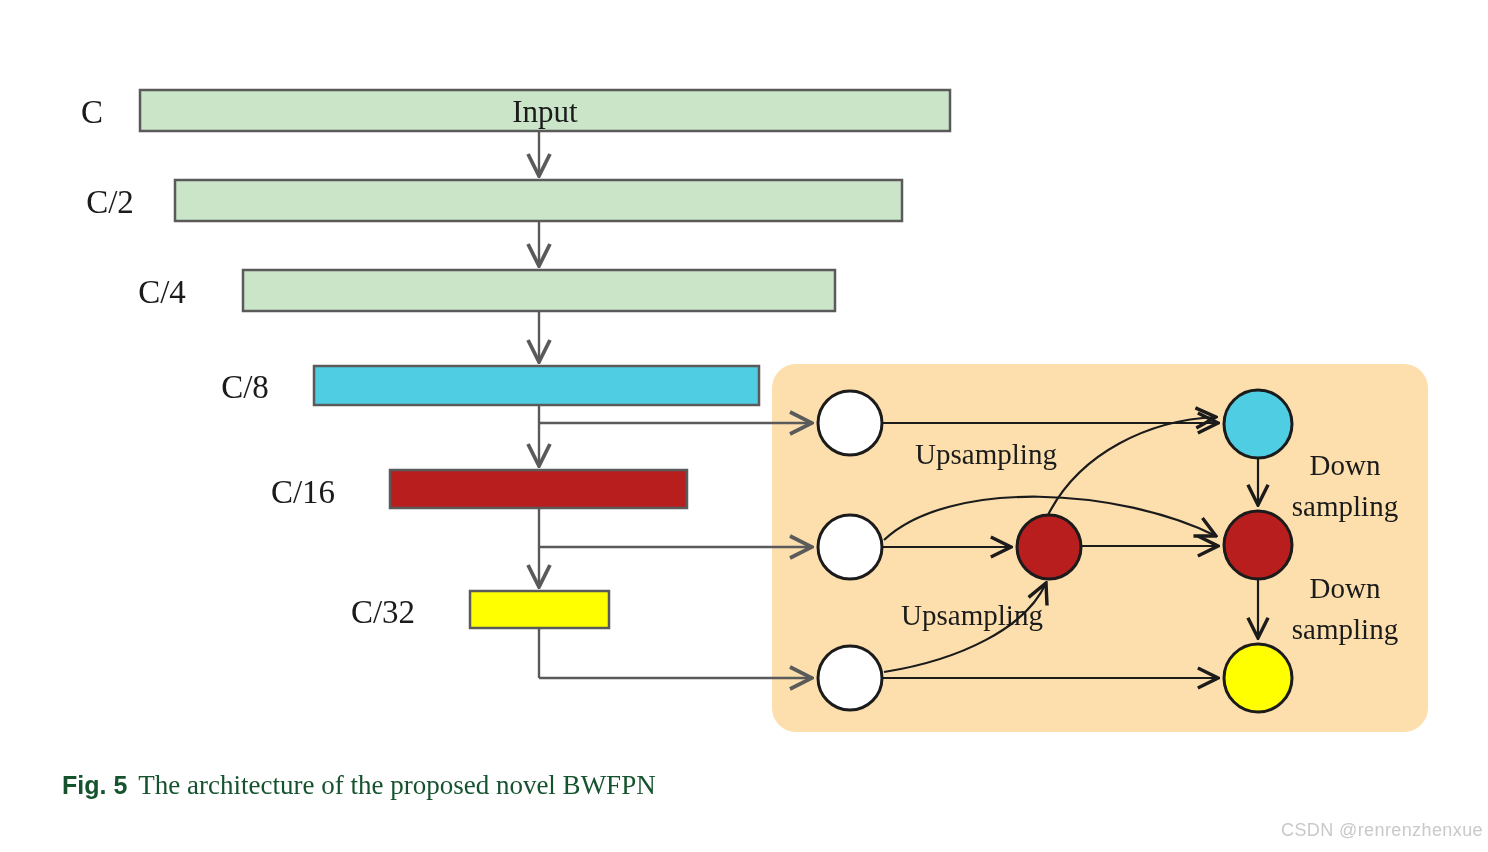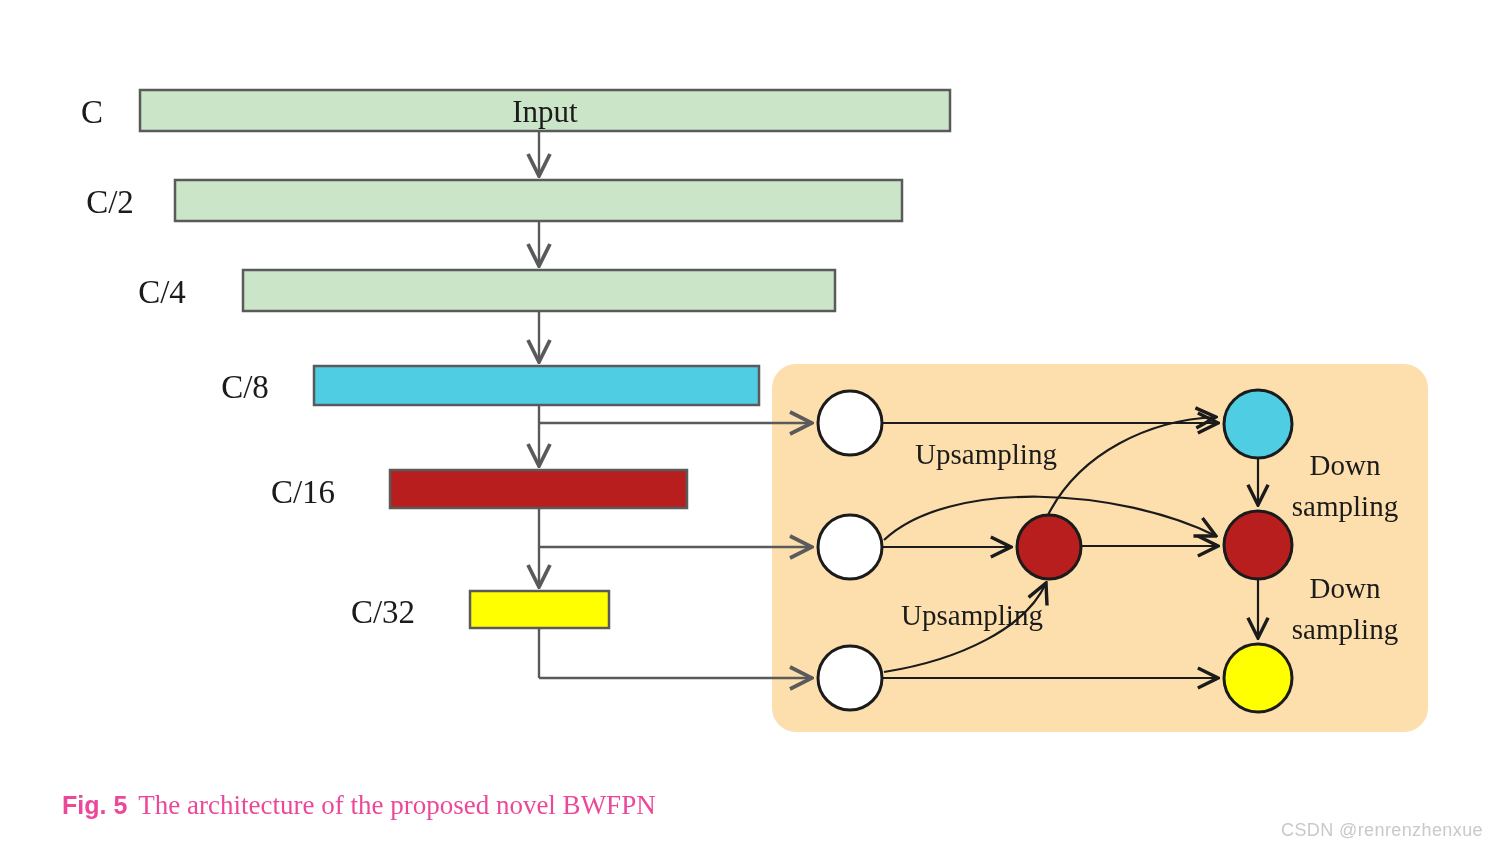--- a/index.html
+++ b/index.html
@@ -62,23 +62,22 @@
     stroke: #1b1b1b;
     stroke-width: 2.2;
     fill: none;
   }
   .caption {
     position: absolute;
     left: 62px;
     top: 770px;
     font-family: "Liberation Serif", "DejaVu Serif", serif;
     font-size: 27px;
-    color: #ec4899;
+    color: #14532d;
     white-space: nowrap;
-    margin-top: 20px;
   }
   .caption .fig-no {
     font-family: "Liberation Sans", "DejaVu Sans", sans-serif;
     font-weight: bold;
     font-size: 25px;
     margin-right: 11px;
   }
   .watermark {
     position: absolute;
     left: 1281px;

